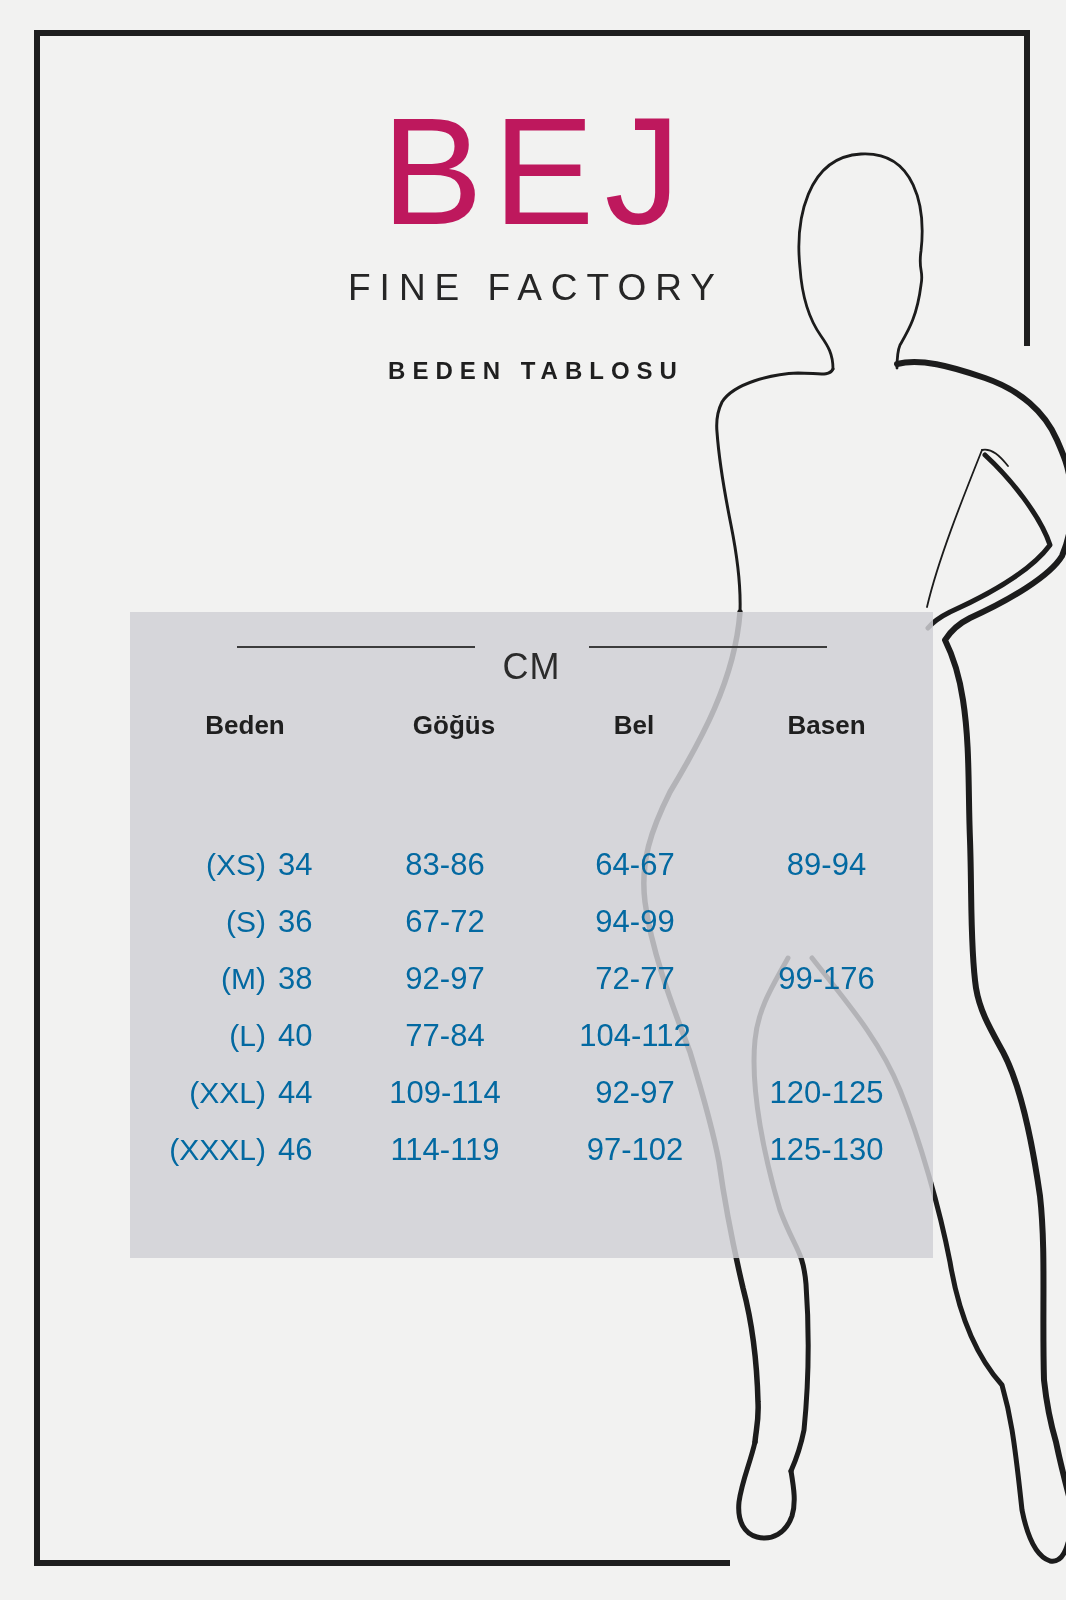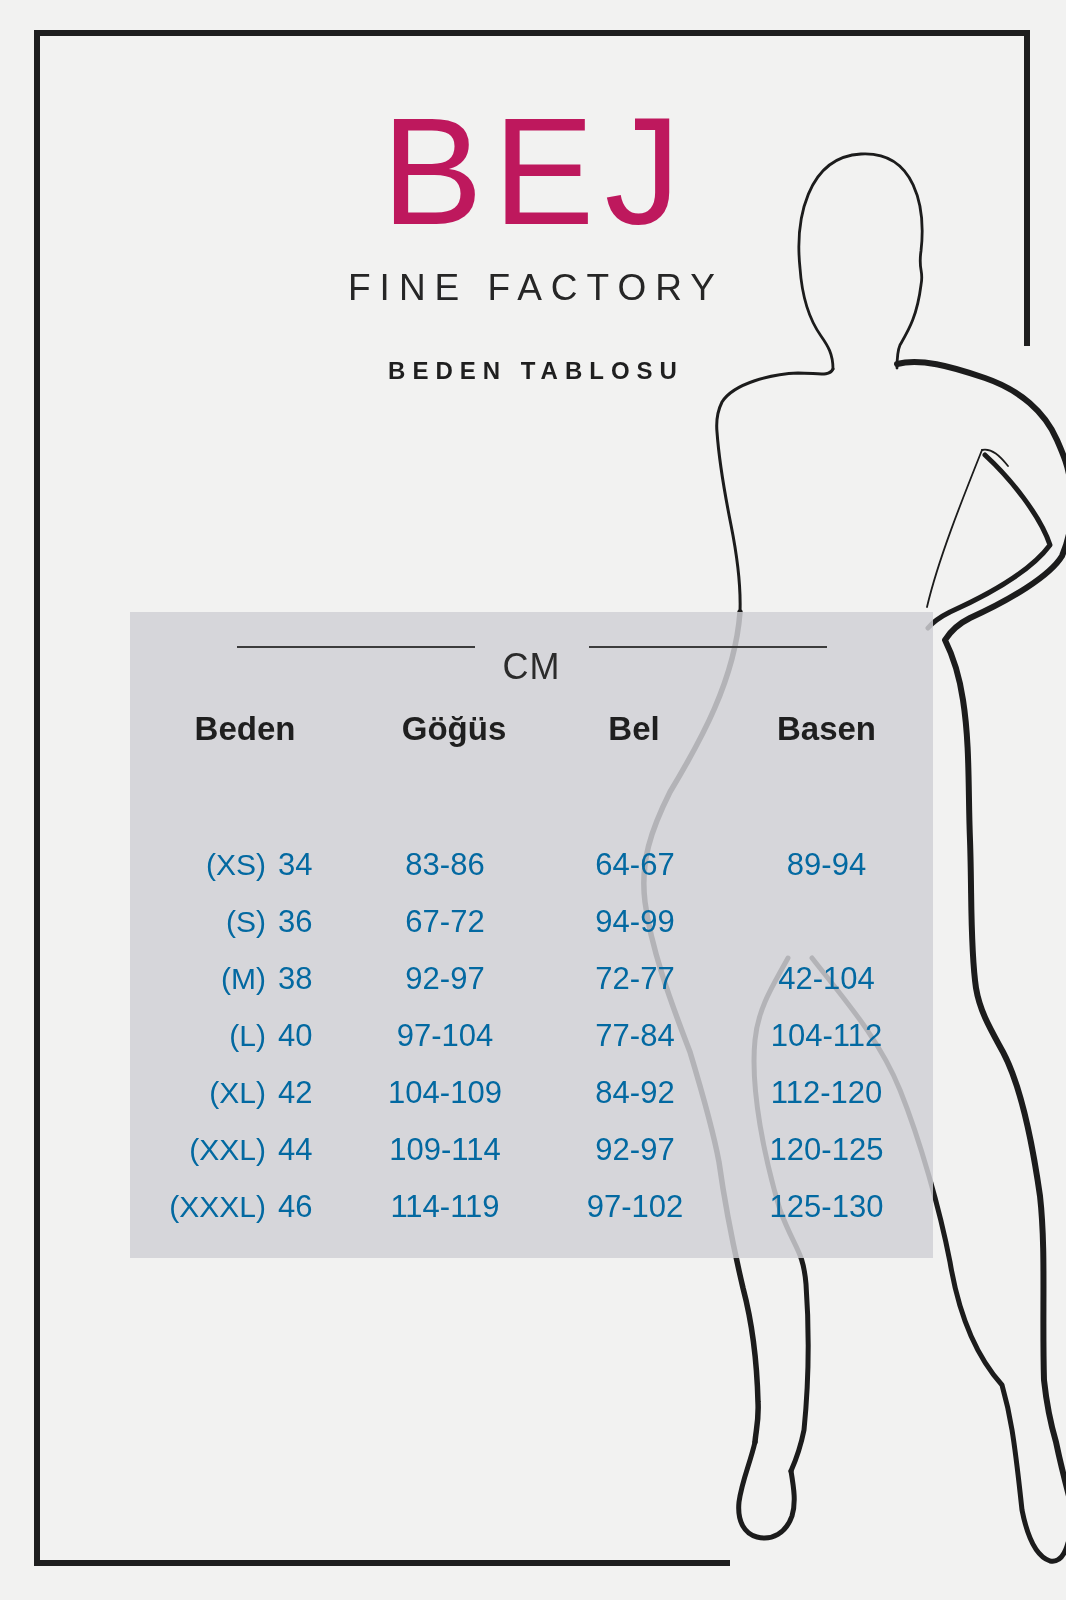--- a/index.html
+++ b/index.html
@@ -41,21 +41,21 @@
   }
   .cm-row{
     position:absolute;top:34px;left:0;width:100%;
     display:flex;justify-content:center;align-items:flex-start;gap:28px;
     font-size:36px;color:#2b2b2b;letter-spacing:1px;
   }
   .cm-line{width:238px;height:2px;background:#3c3c3c;}
   .header-row{
     position:absolute;top:98px;left:0;width:100%;
     display:grid;grid-template-columns:230px 188px 172px 213px;
-    font-size:33px;font-weight:700;color:#1f1f1f;
+    font-size:26px;font-weight:700;color:#1f1f1f;
   }
   .header-row > div{text-align:center;}
   .table-body{position:absolute;top:224px;left:0;width:100%;}
   .row{
     display:grid;grid-template-columns:140px 70px 210px 170px 213px;
     align-items:center;height:57px;font-size:31px;color:#0369a1;
   }
   .cell-label{text-align:right;padding-right:4px;font-size:30px;}
   .cell-size{text-align:left;padding-left:8px;}
   .cell-chest,.cell-waist,.cell-hips{text-align:center;}
@@ -154,35 +154,27 @@
         <div class="cell-label">(S)</div>
         <div class="cell-size">36</div>
         <div class="cell-waist">67-72</div>
         <div class="cell-hips">94-99</div>
       </div>
       <div class="row">
         <div class="cell-label">(M)</div>
         <div class="cell-size">38</div>
         <div class="cell-chest">92-97</div>
         <div class="cell-waist">72-77</div>
-        <div class="cell-hips">42-104</div>
+        <div class="cell-hips">99-176</div>
       </div>
       <div class="row">
         <div class="cell-label">(L)</div>
         <div class="cell-size">40</div>
-        <div class="cell-chest">97-104</div>
         <div class="cell-waist">77-84</div>
         <div class="cell-hips">104-112</div>
-      </div>
-      <div class="row">
-        <div class="cell-label">(XL)</div>
-        <div class="cell-size">42</div>
-        <div class="cell-chest">104-109</div>
-        <div class="cell-waist">84-92</div>
-        <div class="cell-hips">112-120</div>
       </div>
       <div class="row">
         <div class="cell-label">(XXL)</div>
         <div class="cell-size">44</div>
         <div class="cell-chest">109-114</div>
         <div class="cell-waist">92-97</div>
         <div class="cell-hips">120-125</div>
       </div>
       <div class="row">
         <div class="cell-label">(XXXL)</div>

